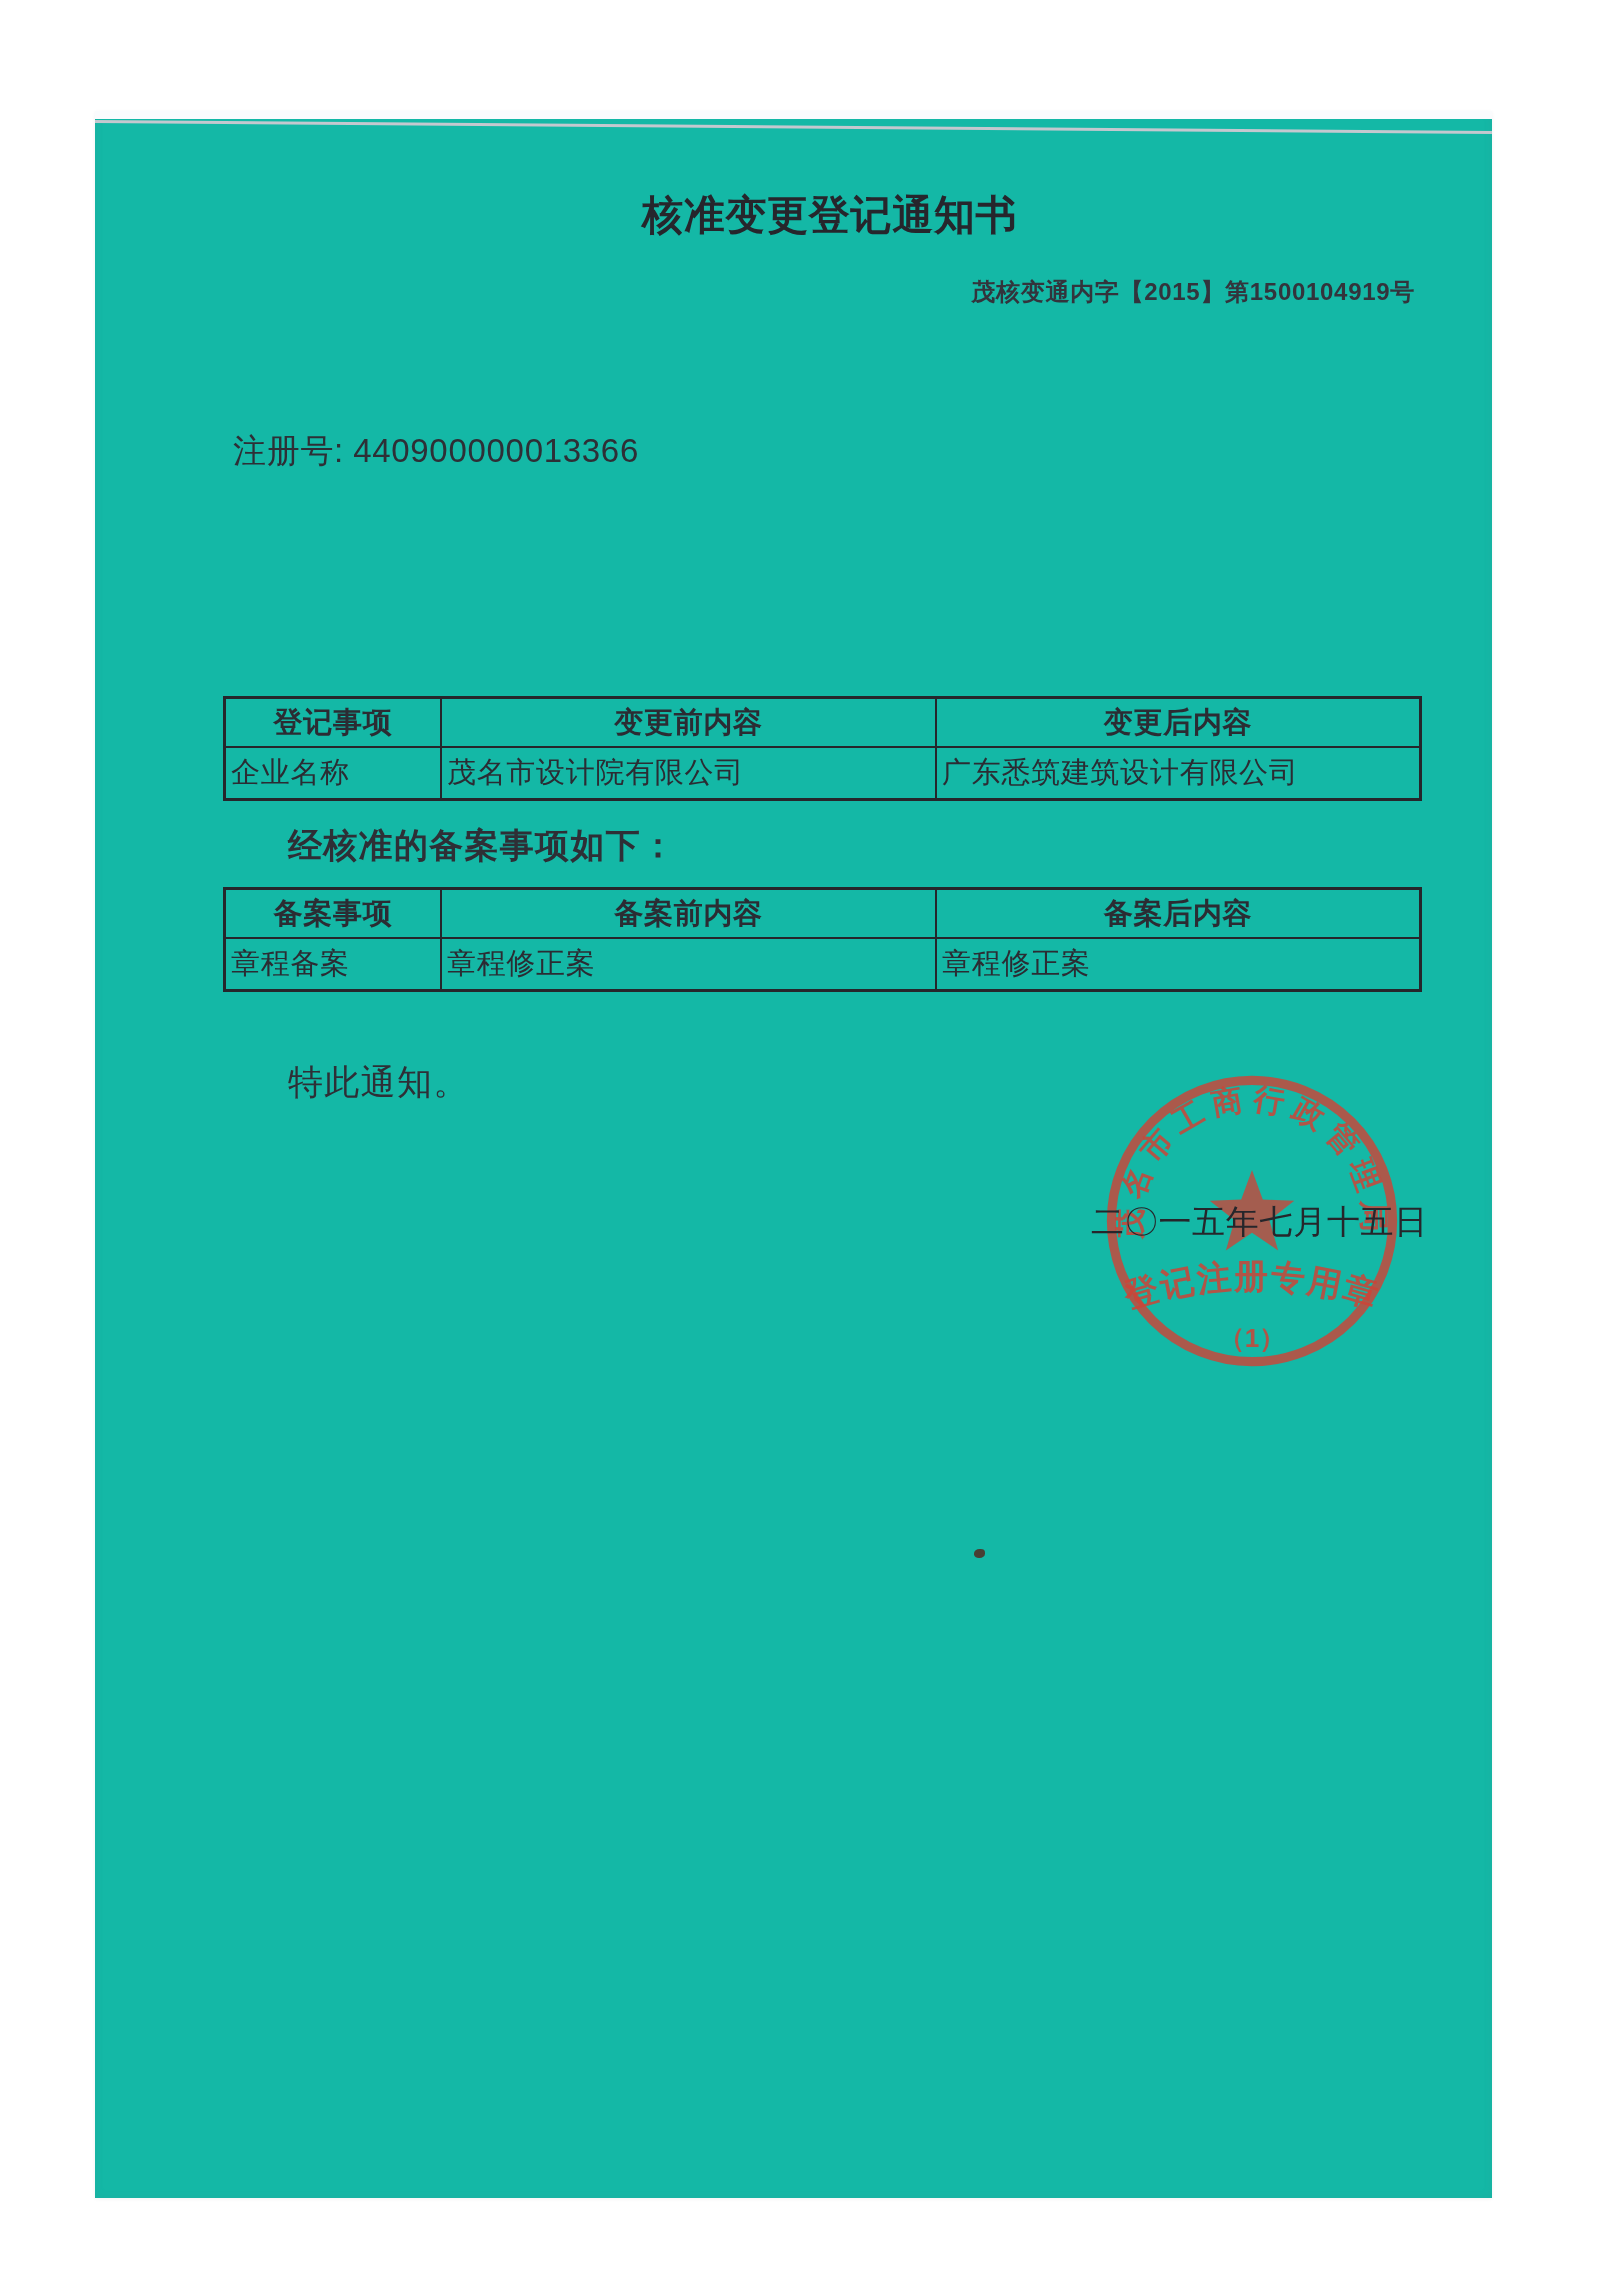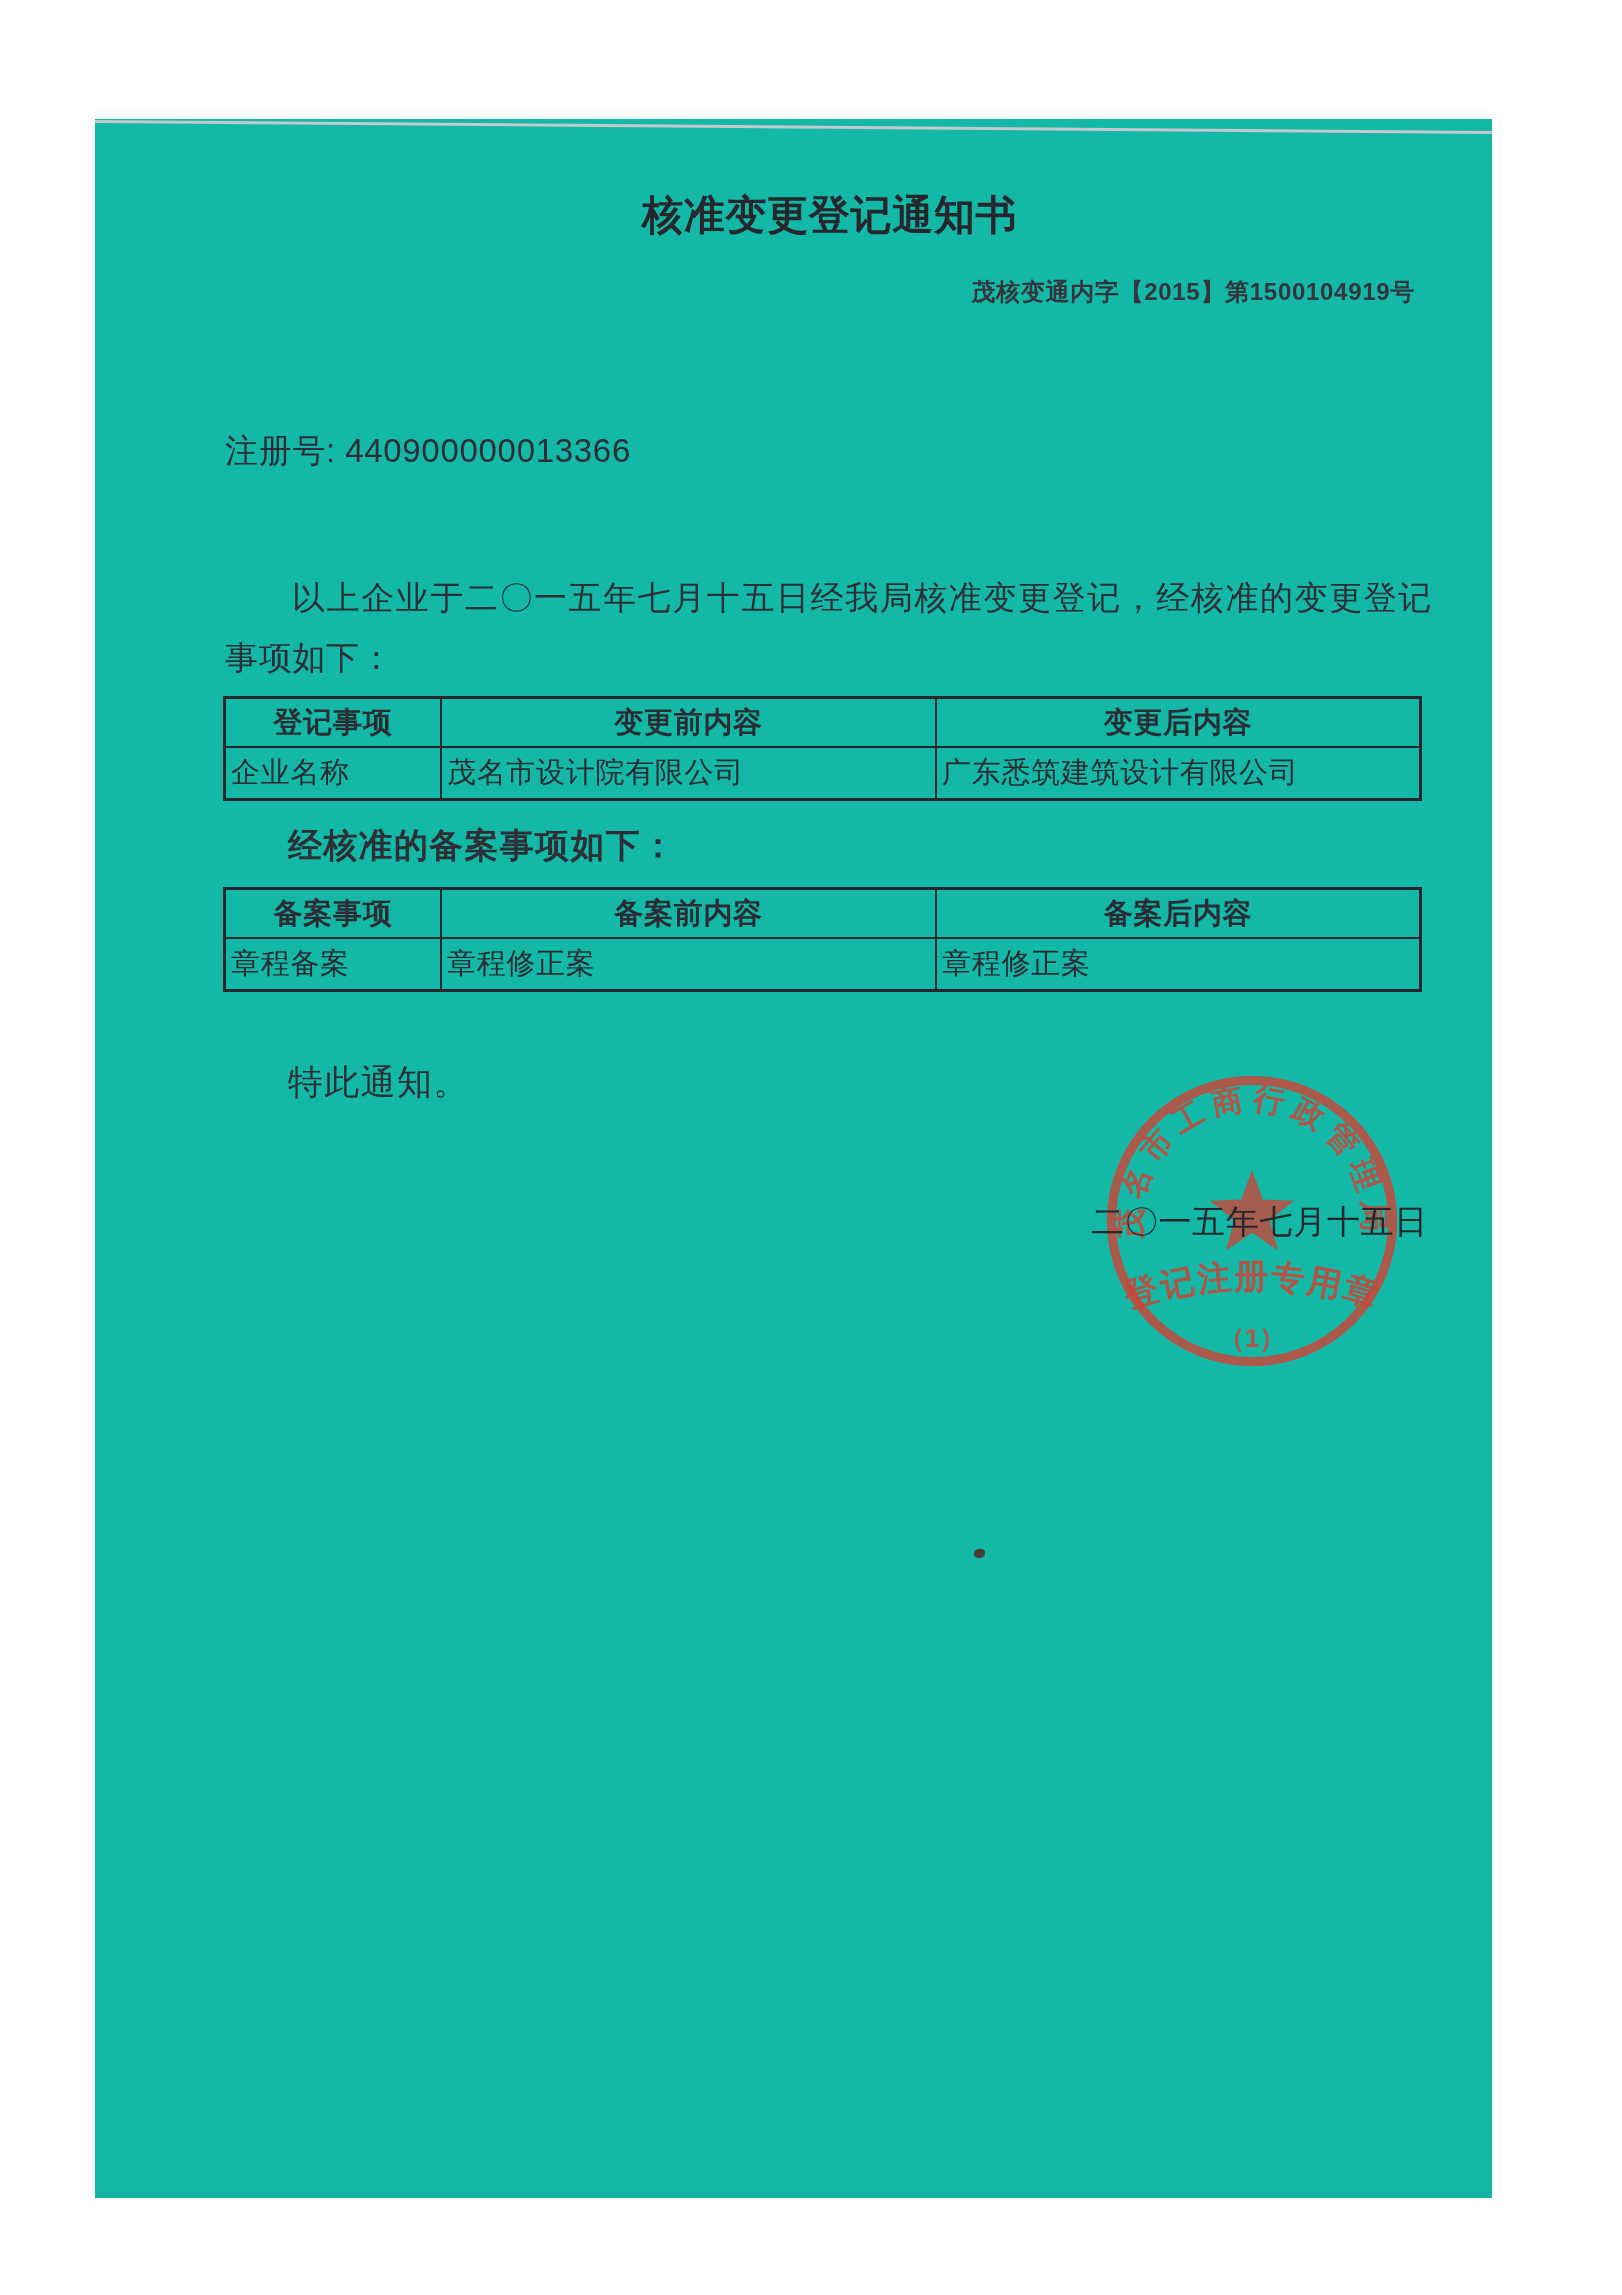--- a/index.html
+++ b/index.html
@@ -37,21 +37,21 @@
   .doc-number{
     position:absolute;right:77px;top:165px;
     font-size:24px;letter-spacing:0.7px;color:#33343c;
     white-space:nowrap;font-weight:600;
   }
   .field-line{
     position:absolute;left:130px;
     font-size:33px;letter-spacing:0.7px;color:#2e2f36;white-space:nowrap;
   }
   .name-line{top:237px;}
-  .regno-line{top:318px;}
+  .regno-line{top:318px;margin-left:8px;}
   .field-label{margin-right:9.2px;}
   .intro{
     position:absolute;left:130px;top:457px;width:1207px;margin:0;
     font-size:33px;line-height:60px;letter-spacing:0.7px;
     text-indent:67px;text-align:justify;text-justify:inter-ideograph;
     color:#2e2f36;
   }
   table.doc-table{
     position:absolute;left:128px;width:1199px;
     border-collapse:collapse;table-layout:fixed;
@@ -101,21 +101,20 @@
 
     <h1 class="doc-title">核准变更登记通知书</h1>
 
     <div class="doc-number">茂核变通内字【2015】第1500104919号</div>
 
 
     <div class="field-line regno-line">
       <span class="field-label">注册号:</span><span>440900000013366</span>
     </div>
 
-    <p class="intro">以上企业于二〇一五年七月十五日经我局核准变更登记，经核准的变更登记事项如下：</p>
 
     <table class="doc-table change-table">
       <colgroup>
         <col class="col-item">
           <col class="col-before">
           <col class="col-after">
       </colgroup>
       <thead>
         <tr>
           <th>登记事项</th>

